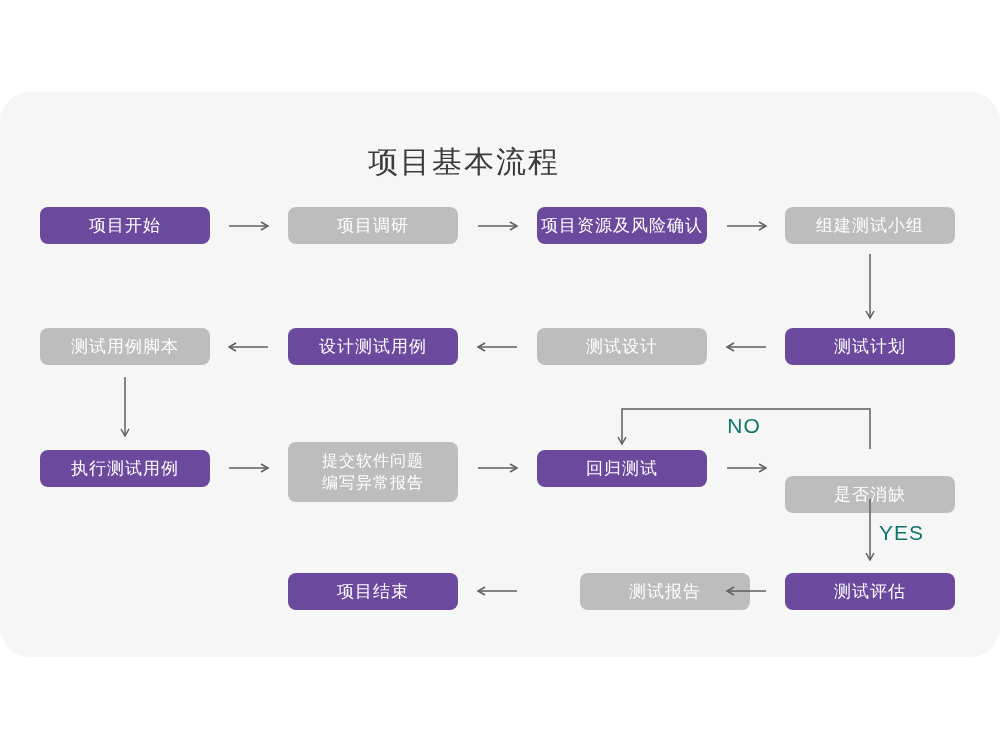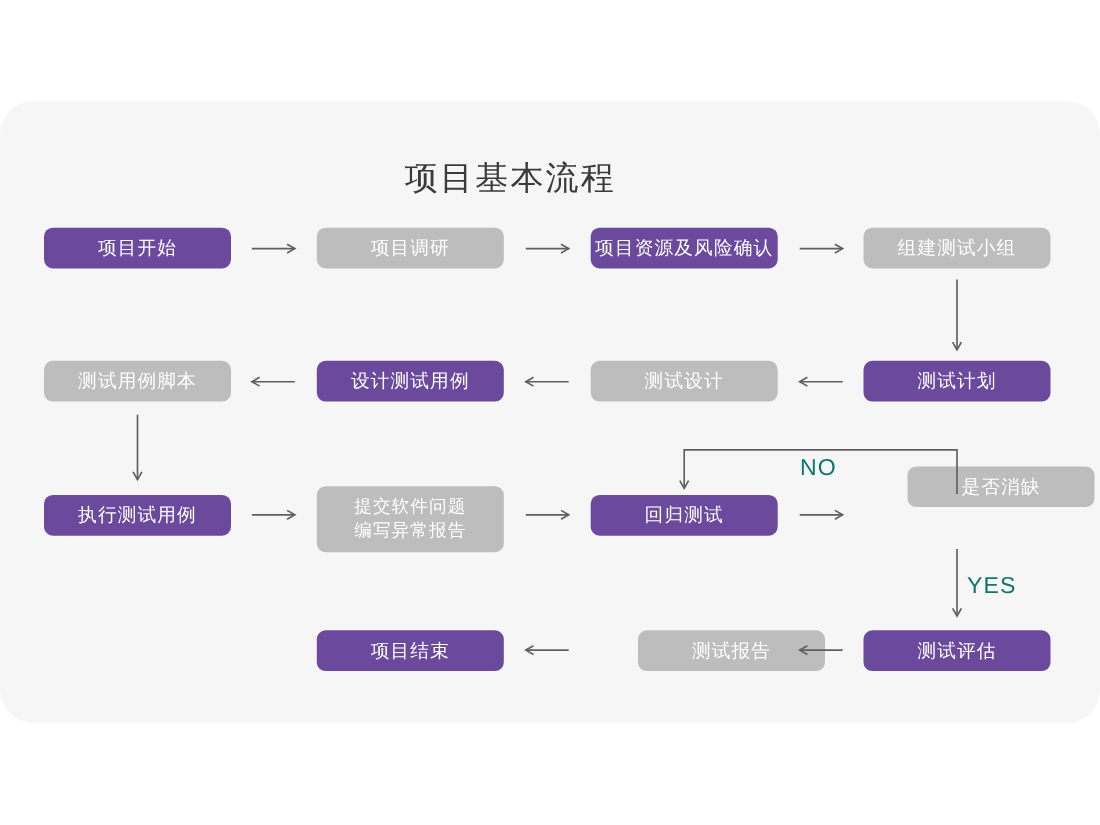--- a/index.html
+++ b/index.html
@@ -85,21 +85,21 @@
 
   <div class="node primary" style="left:785px; top:328px;">测试计划</div>
   <div class="node secondary" style="left:537px; top:328px;">测试设计</div>
   <div class="node primary" style="left:288px; top:328px;">设计测试用例</div>
   <div class="node secondary" style="left:40px;  top:328px;">测试用例脚本</div>
 
   <div class="node primary" style="left:40px;  top:450px;">执行测试用例</div>
   <div class="node secondary tall" style="left:288px; top:442px;">提交软件问题
 编写异常报告</div>
   <div class="node primary" style="left:537px; top:450px;">回归测试</div>
-  <div class="node secondary" style="left:785px; top:424px;margin-left:40px;">是否消缺</div>
+  <div class="node secondary" style="left:785px; top:476px;">是否消缺</div>
 
   <div class="node primary" style="left:785px; top:573px;">测试评估</div>
   <div class="node secondary" style="left:537px; top:573px;margin-left:43px;">测试报告</div>
   <div class="node primary" style="left:288px; top:573px;">项目结束</div>
 
   <svg class="arrows" viewBox="0 0 1000 750" xmlns="http://www.w3.org/2000/svg">
     <defs>
       <marker id="vhead" viewBox="0 0 12 12" refX="9" refY="6" markerWidth="12" markerHeight="12" markerUnits="userSpaceOnUse" orient="auto">
         <path d="M2,2 L9,6 L2,10" fill="none" stroke="#5f5f5f" stroke-width="1.3"></path>
       </marker>

